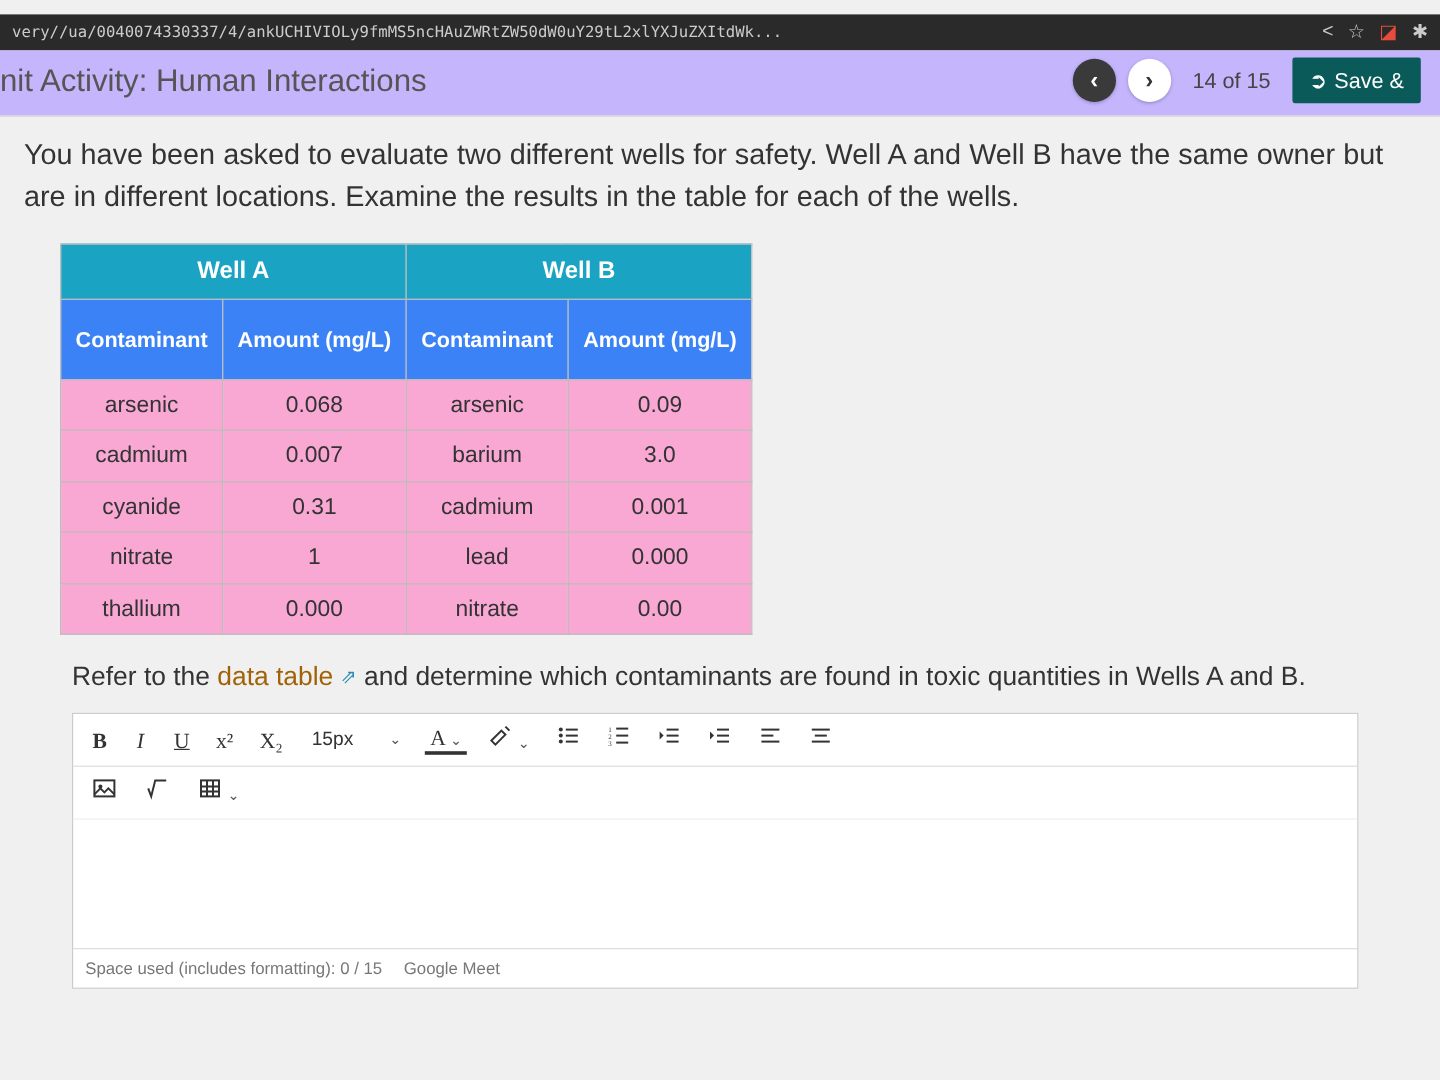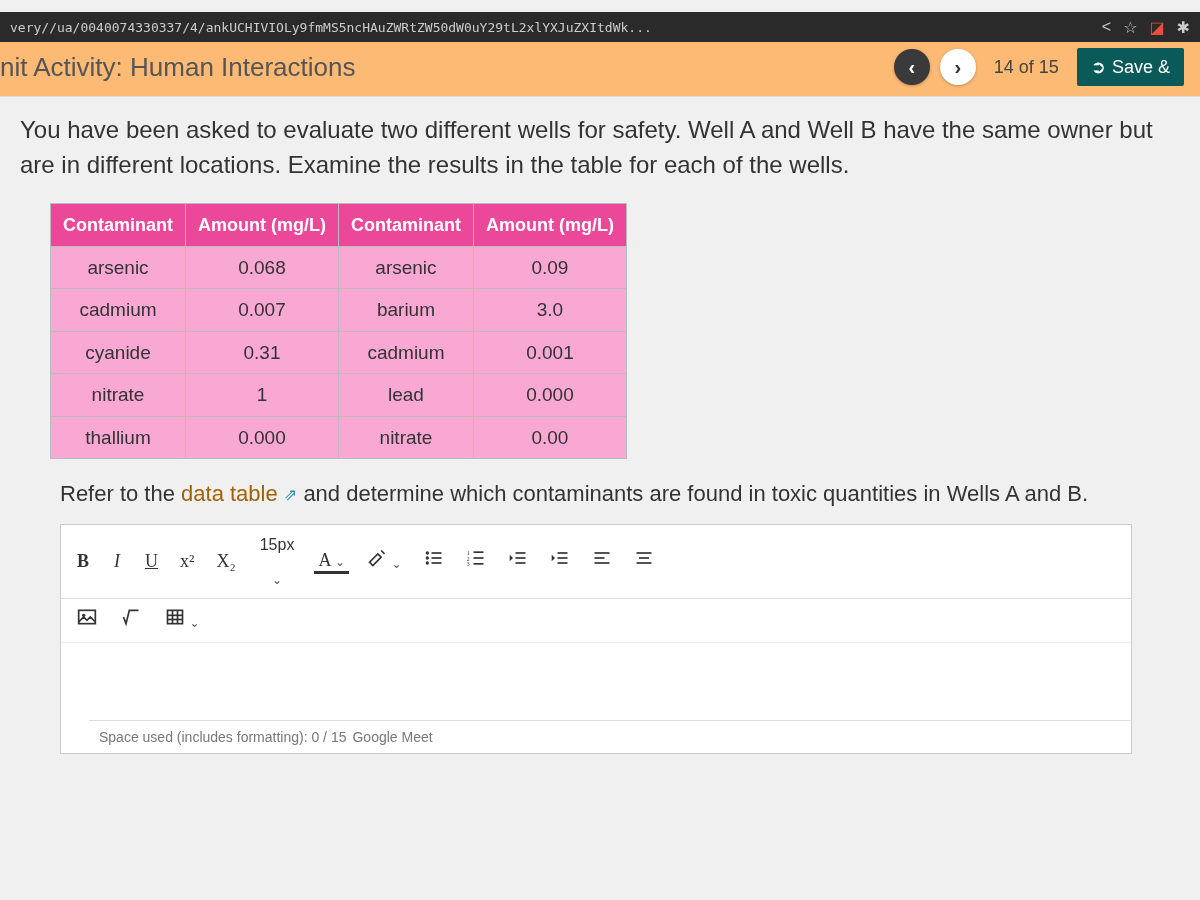--- a/index.html
+++ b/index.html
@@ -21,21 +21,21 @@
     font-size: 13px;
     font-family: monospace;
     justify-content: space-between;
     margin-top: 12px;
   }
   .browser-bar .url { flex: 1; overflow: hidden; white-space: nowrap; }
   .browser-icons { display: flex; gap: 12px; align-items: center; font-size: 16px; font-family: sans-serif; }
   .browser-icons span { cursor: pointer; }
   .red-icon { color: #e74c3c; }
   .header {
-    background: #fdba74;
+    background: #c4b5fd;
     display: flex;
     align-items: center;
     padding: 6px 16px 10px 0;
     border-bottom: 1px solid #ddd;
     gap: 10px;
   }
   .activity-title {
     font-size: 26px;
     color: #555;
     font-weight: 400;
@@ -80,24 +80,24 @@
   }
   table.wells th.group {
     background: #1aa3c2;
     color: #fff;
     font-weight: bold;
     padding: 8px 14px;
     border: 1px solid #bbb;
     font-size: 20px;
   }
   table.wells th.col {
-    background: #ec4899;
+    background: #3b82f6;
     color: #fff;
     font-weight: bold;
-    padding: 8px 12px;
+    padding: 20px 12px;
     border: 1px solid #bbb;
     font-size: 18px;
   }
   table.wells td {
     border: 1px solid #bbb;
     padding: 7px 16px;
     text-align: center;
     background: #f9a8d4;
     color: #333;
   }
@@ -125,39 +125,38 @@
     border-bottom: 1px solid #ddd;
     font-size: 18px;
     color: #333;
   }
   .tb-btn { cursor: pointer; padding: 2px 4px; min-width: 20px; text-align: center; font-family: 'Times New Roman', serif; }
   .tb-bold { font-weight: bold; }
   .tb-italic { font-style: italic; font-family: serif; }
   .tb-under { text-decoration: underline; }
   .tb-sup { font-family: serif; text-align: center; }
   .tb-sub { font-family: serif; }
-  .font-size-sel { font-size: 16px; padding: 2px 6px; display: flex; align-items: center; gap: 16px; cursor: pointer; flex-direction: column; }
+  .font-size-sel { font-size: 16px; padding: 2px 6px; display: flex; align-items: center; gap: 30px; cursor: pointer; }
   .chev { font-size: 12px; color: #555; }
   .toolbar-row2 {
     display: flex;
     align-items: center;
     gap: 16px;
     padding: 6px 12px;
     border-bottom: 1px solid #eee;
     font-size: 18px;
   }
   .editor-body { flex: 1; padding: 10px; }
   .editor-footer {
     font-size: 14px;
     color: #777;
     padding: 6px 10px;
     border-top: 1px solid #ddd;
     display: flex;
-    gap: 6px;
-    margin-left: 28px;
+    gap: 18px;
   }
   svg.icon { width: 20px; height: 20px; }
 </style>
 </head>
 <body>
 
 <div class="browser-bar">
   <span class="url">very//ua/0040074330337/4/ankUCHIVIOLy9fmMS5ncHAuZWRtZW50dW0uY29tL2xlYXJuZXItdWk...</span>
   <div class="browser-icons">
     <span>&lt;</span>
@@ -180,20 +179,24 @@
     <span>➲</span>
     <span>Save &amp;</span>
   </div>
 </div>
 
 <div class="content">
   <div class="prompt">You have been asked to evaluate two different wells for safety. Well A and Well B have the same owner but are in different locations. Examine the results in the table for each of the wells.</div>
 
   <table class="wells">
     <thead>
+      <tr>
+        <th class="group" colspan="2">Well A</th>
+        <th class="group" colspan="2">Well B</th>
+      </tr>
       <tr>
         <th class="col">Contaminant</th>
         <th class="col">Amount (mg/L)</th>
         <th class="col">Contaminant</th>
         <th class="col">Amount (mg/L)</th>
       </tr>
     </thead>
     <tbody>
       <tr>
           <td>arsenic</td>

